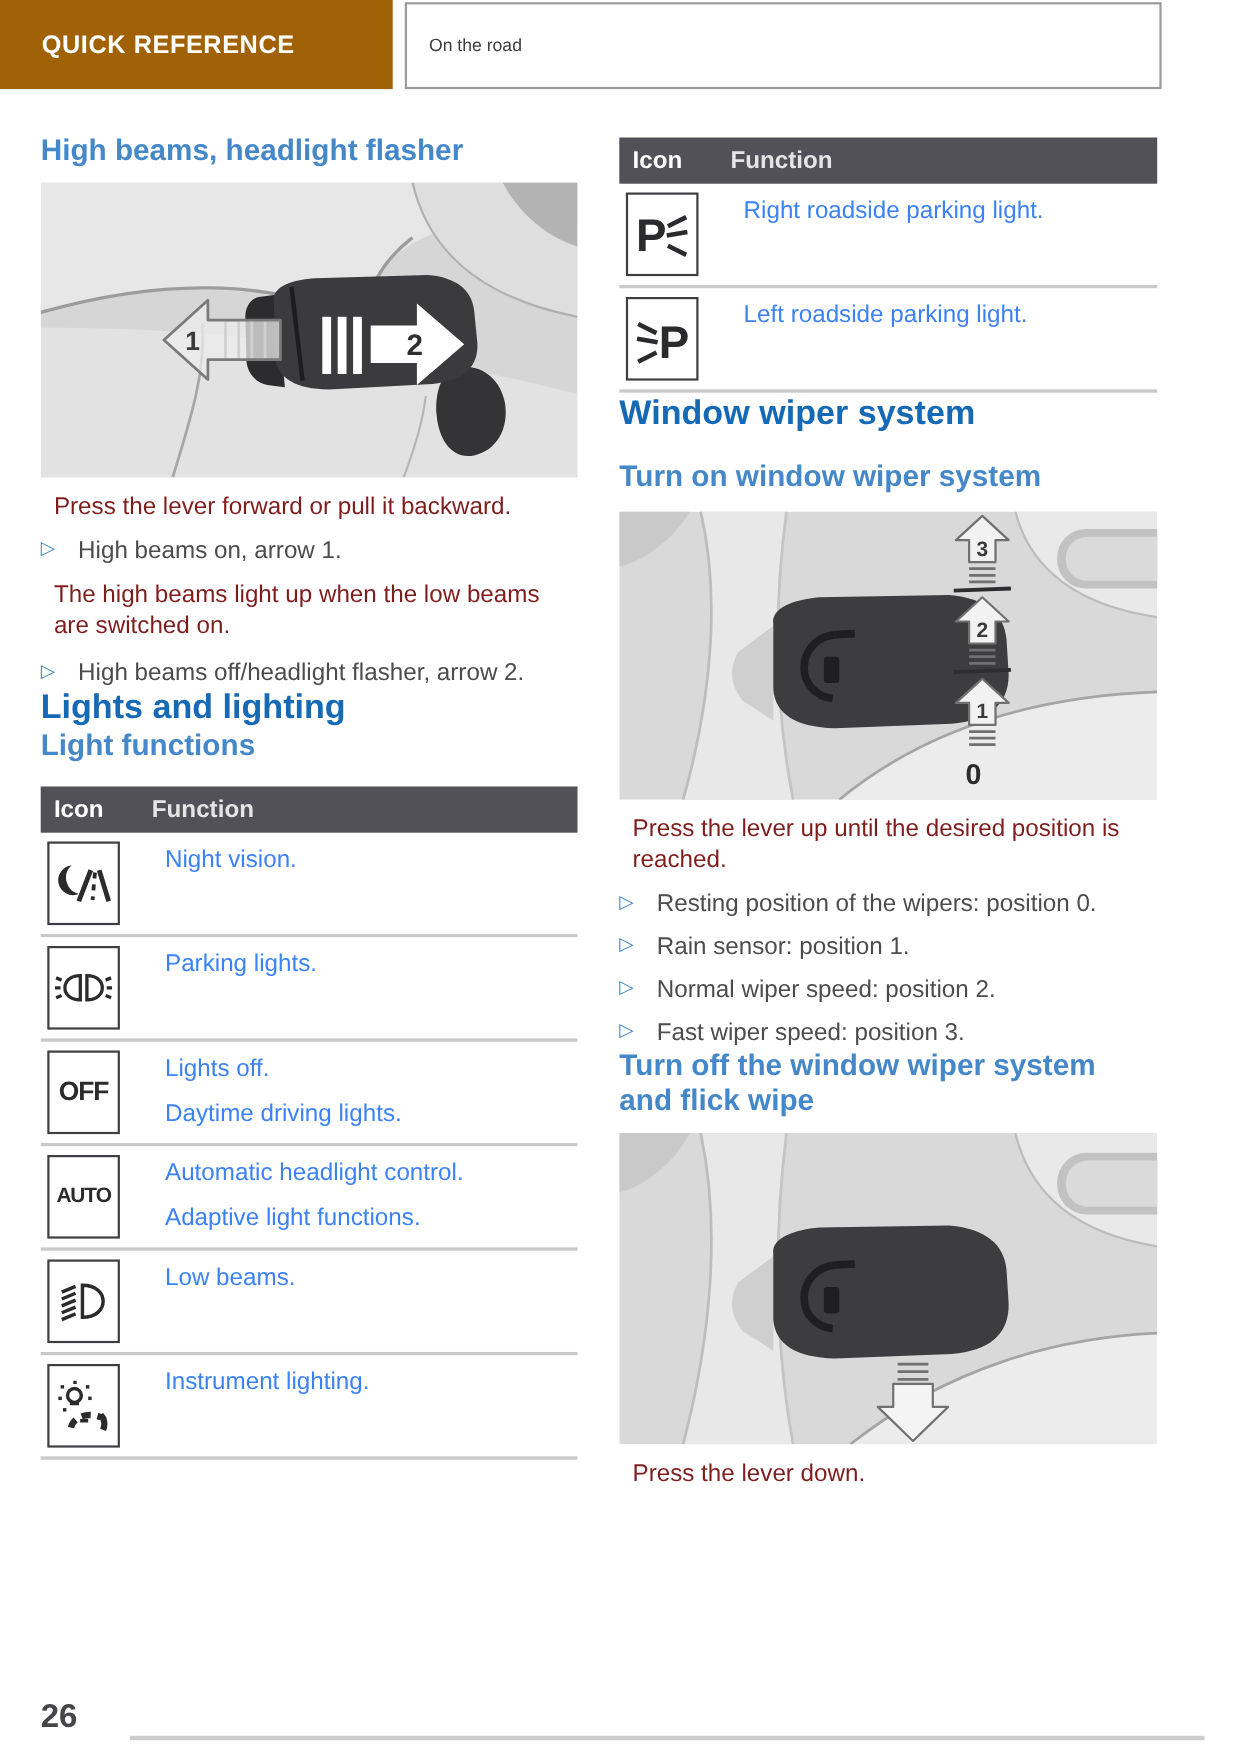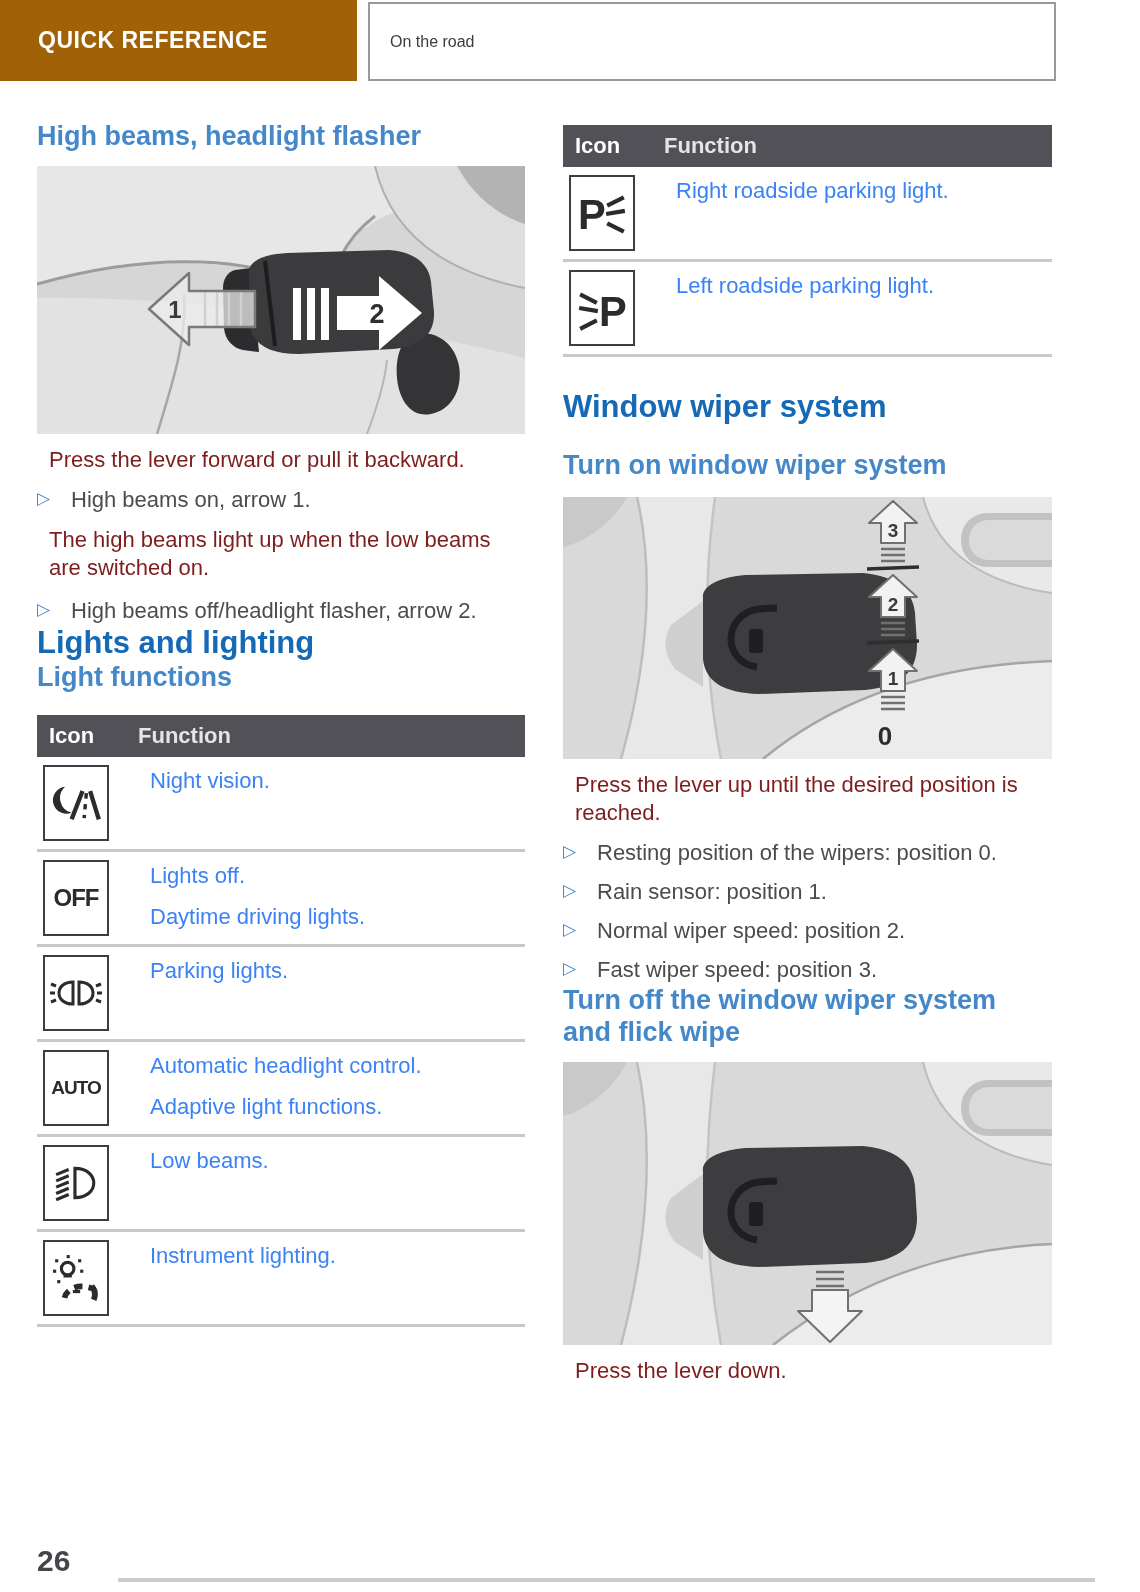--- a/index.html
+++ b/index.html
@@ -141,47 +141,47 @@
         </div>
           </div>
         <div class="tfunc">
             <div class="tline">Night vision.</div>
           </div>
       </div>
 
       <div class="trow">
         <div class="ticon">
             <div class="icon-box">
-          <span class="itext">OFF</span>
-        </div>
-          </div>
-        <div class="tfunc">
-          <div class="tline">Lights off.</div>
-          <div class="tline">Daytime driving lights.</div>
-        </div>
-      </div>
-
-      <div class="trow">
-        <div class="ticon">
-            <div class="icon-box">
           <svg viewBox="0 0 52 36" width="52" height="36">
             <path d="M23,7 L23,29 C14,29 9,24 9,18 C9,12 14,7 23,7 Z" fill="none" stroke="#2b2b2d" stroke-width="3"></path>
             <path d="M29,7 L29,29 C38,29 43,24 43,18 C43,12 38,7 29,7 Z" fill="none" stroke="#2b2b2d" stroke-width="3"></path>
             <line x1="1" y1="9" x2="6" y2="11" stroke="#2b2b2d" stroke-width="3"></line>
             <line x1="0" y1="18" x2="5" y2="18" stroke="#2b2b2d" stroke-width="3"></line>
             <line x1="1" y1="27" x2="6" y2="25" stroke="#2b2b2d" stroke-width="3"></line>
             <line x1="46" y1="11" x2="51" y2="9" stroke="#2b2b2d" stroke-width="3"></line>
             <line x1="47" y1="18" x2="52" y2="18" stroke="#2b2b2d" stroke-width="3"></line>
             <line x1="46" y1="25" x2="51" y2="27" stroke="#2b2b2d" stroke-width="3"></line>
           </svg>
         </div>
           </div>
         <div class="tfunc">
             <div class="tline">Parking lights.</div>
           </div>
+      </div>
+
+      <div class="trow">
+        <div class="ticon">
+            <div class="icon-box">
+          <span class="itext">OFF</span>
+        </div>
+          </div>
+        <div class="tfunc">
+          <div class="tline">Lights off.</div>
+          <div class="tline">Daytime driving lights.</div>
+        </div>
       </div>
 
       <div class="trow">
         <div class="ticon">
             <div class="icon-box">
           <span class="itext" style="font-size:19px;">AUTO</span>
         </div>
           </div>
         <div class="tfunc">
           <div class="tline">Automatic headlight control.</div>
@@ -266,21 +266,21 @@
             <line x1="20" y1="35" x2="4" y2="43" stroke="#2b2b2d" stroke-width="4"></line>
           </svg>
         </div>
           </div>
         <div class="tfunc">
             <div class="tline">Left roadside parking light.</div>
           </div>
       </div>
     </div>
 
-    <h1 class="sec" style="margin-top:32px;">Window wiper system</h1>
+    <h1 class="sec" style="">Window wiper system</h1>
     <h2 class="sub" style="margin-top:24px;">Turn on window wiper system</h2>
 
     <div class="figure mt16">
       <svg viewBox="0 0 489 262" width="489" height="262">
         <rect width="489" height="262" fill="#d9d9d9"></rect>
         <path d="M58,262 C84,170 92,78 74,0 H152 C140,90 142,180 158,262 Z" fill="#e8e8e8"></path>
         <path d="M74,0 C92,78 84,170 58,262" stroke="#bdbdbd" stroke-width="2.5" fill="none"></path>
         <path d="M152,0 C140,90 142,180 158,262" stroke="#c4c4c4" stroke-width="2.5" fill="none"></path>
         <path d="M0,0 L64,0 C50,26 20,46 0,50 Z" fill="#c9c9c9"></path>
         <path d="M360,0 C372,46 408,84 489,96 V0 Z" fill="#e9e9e9"></path>

